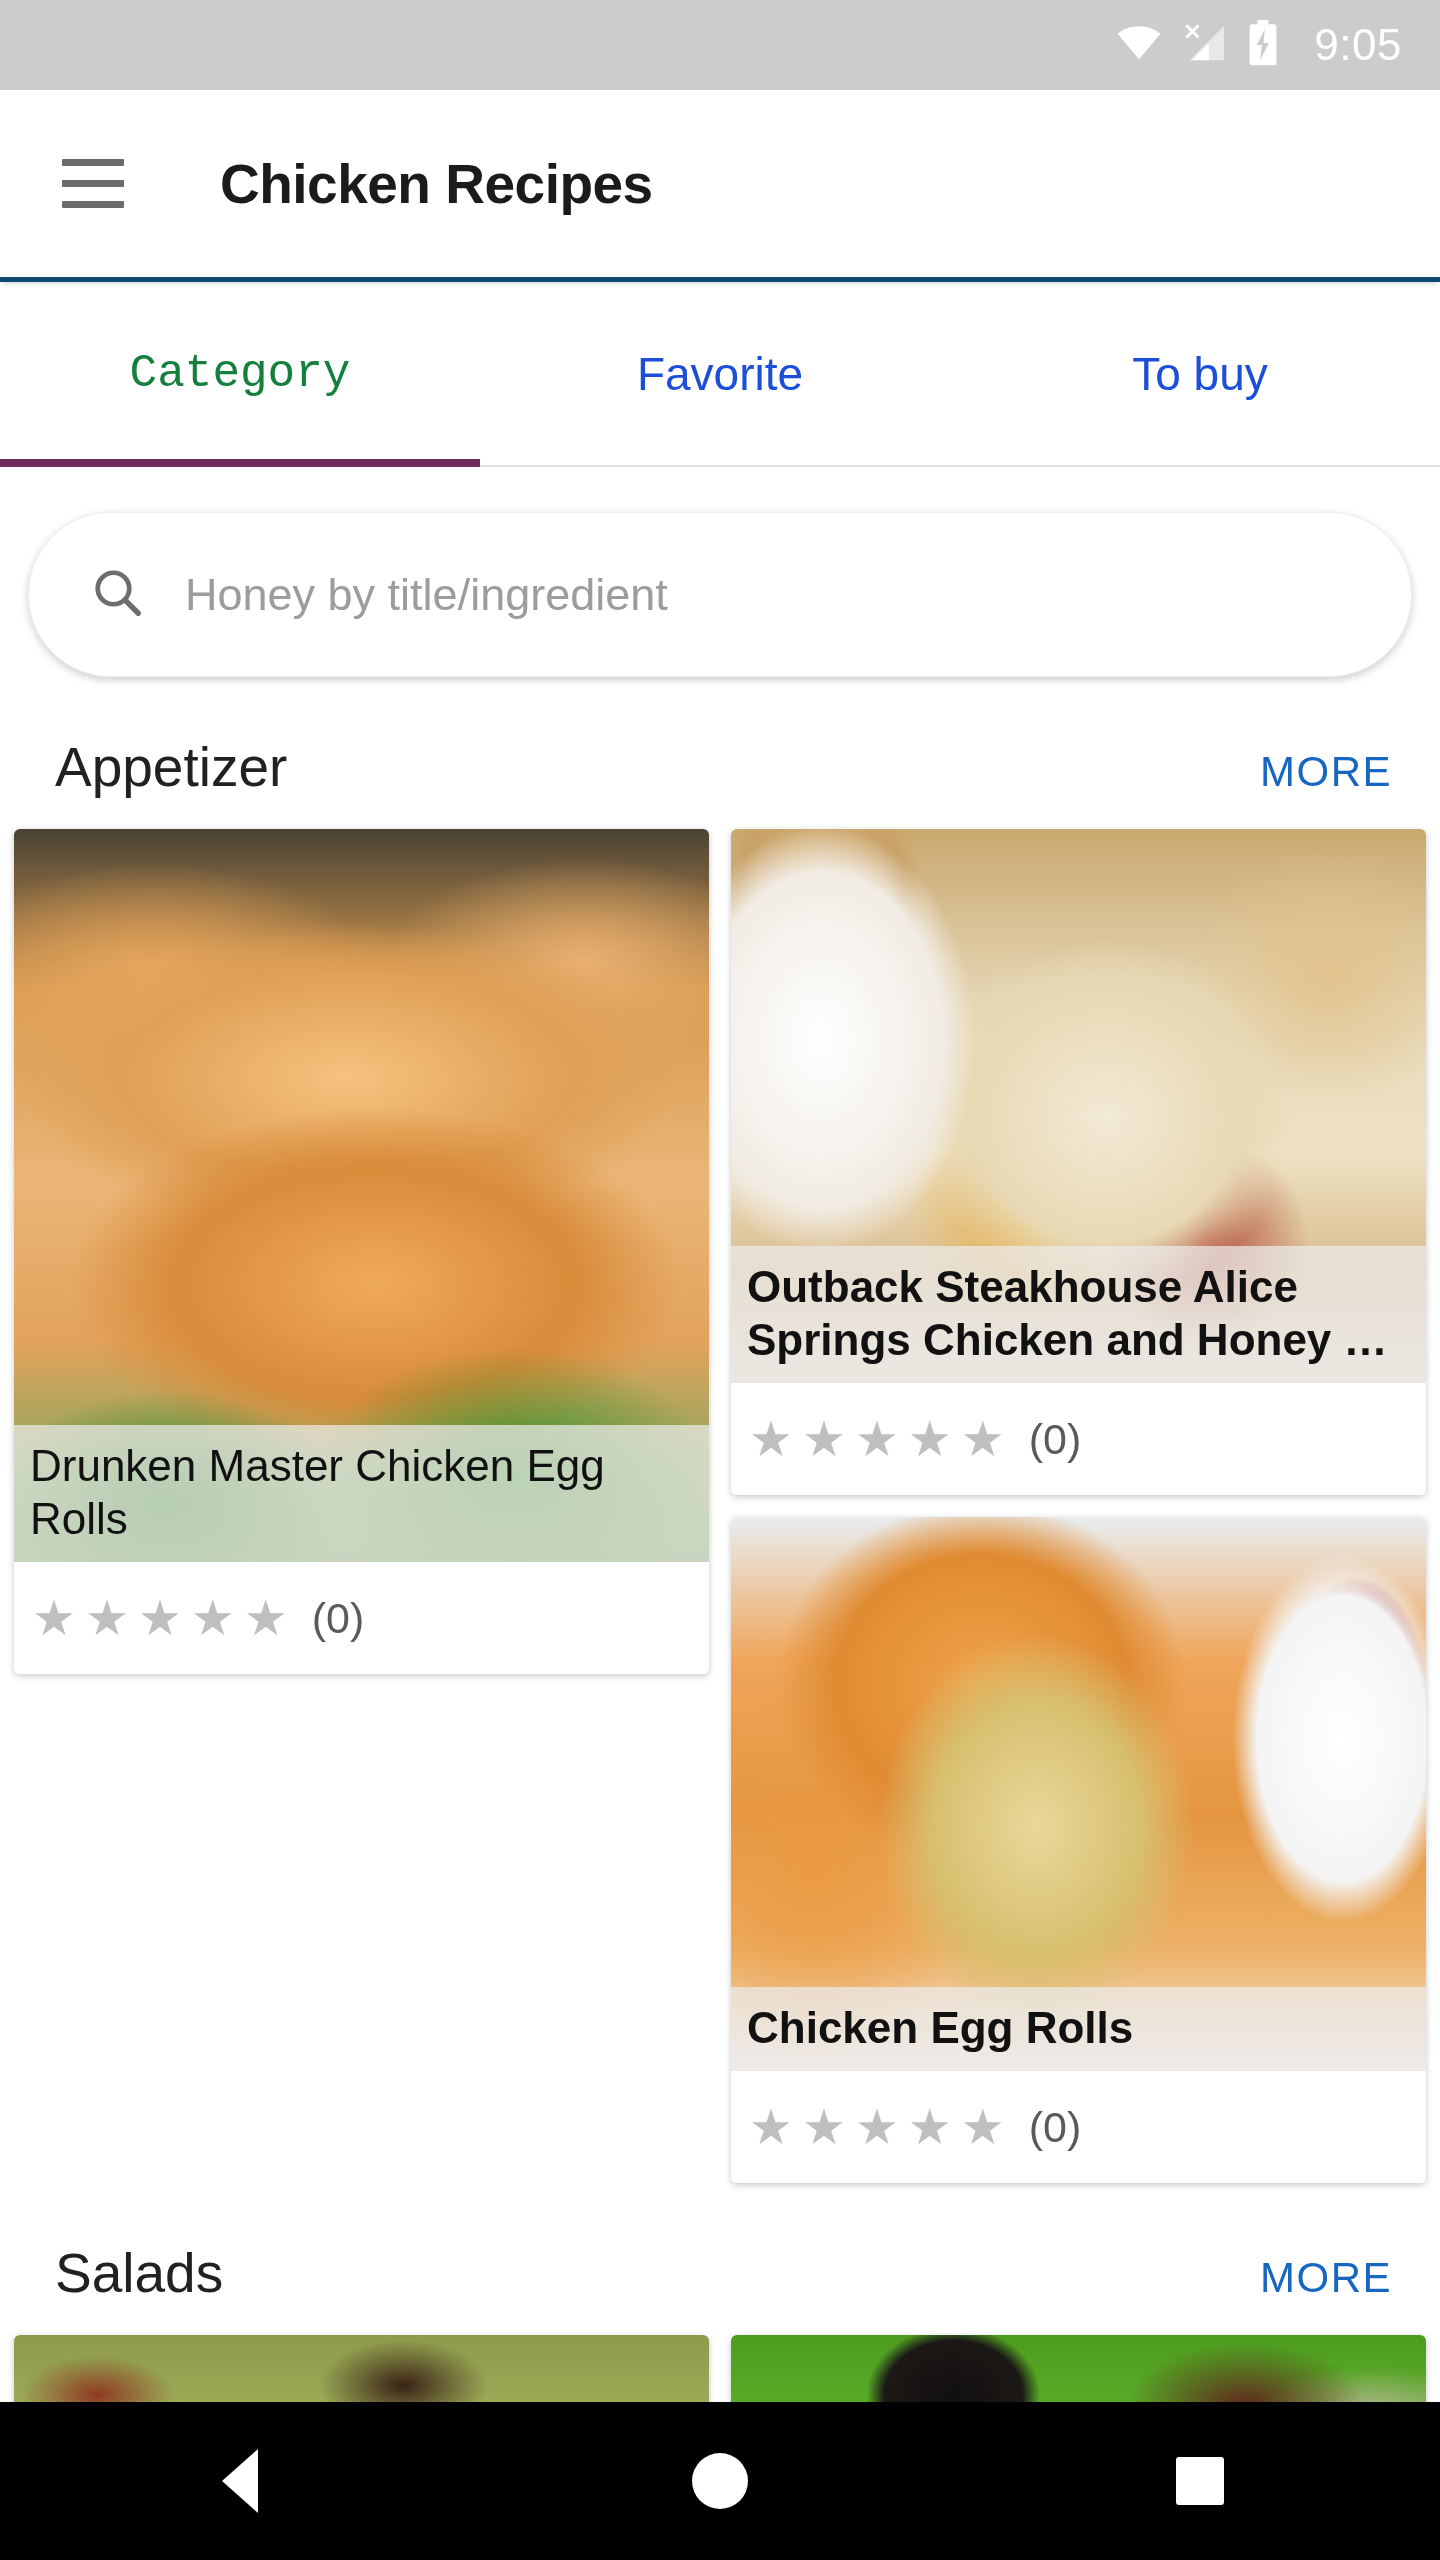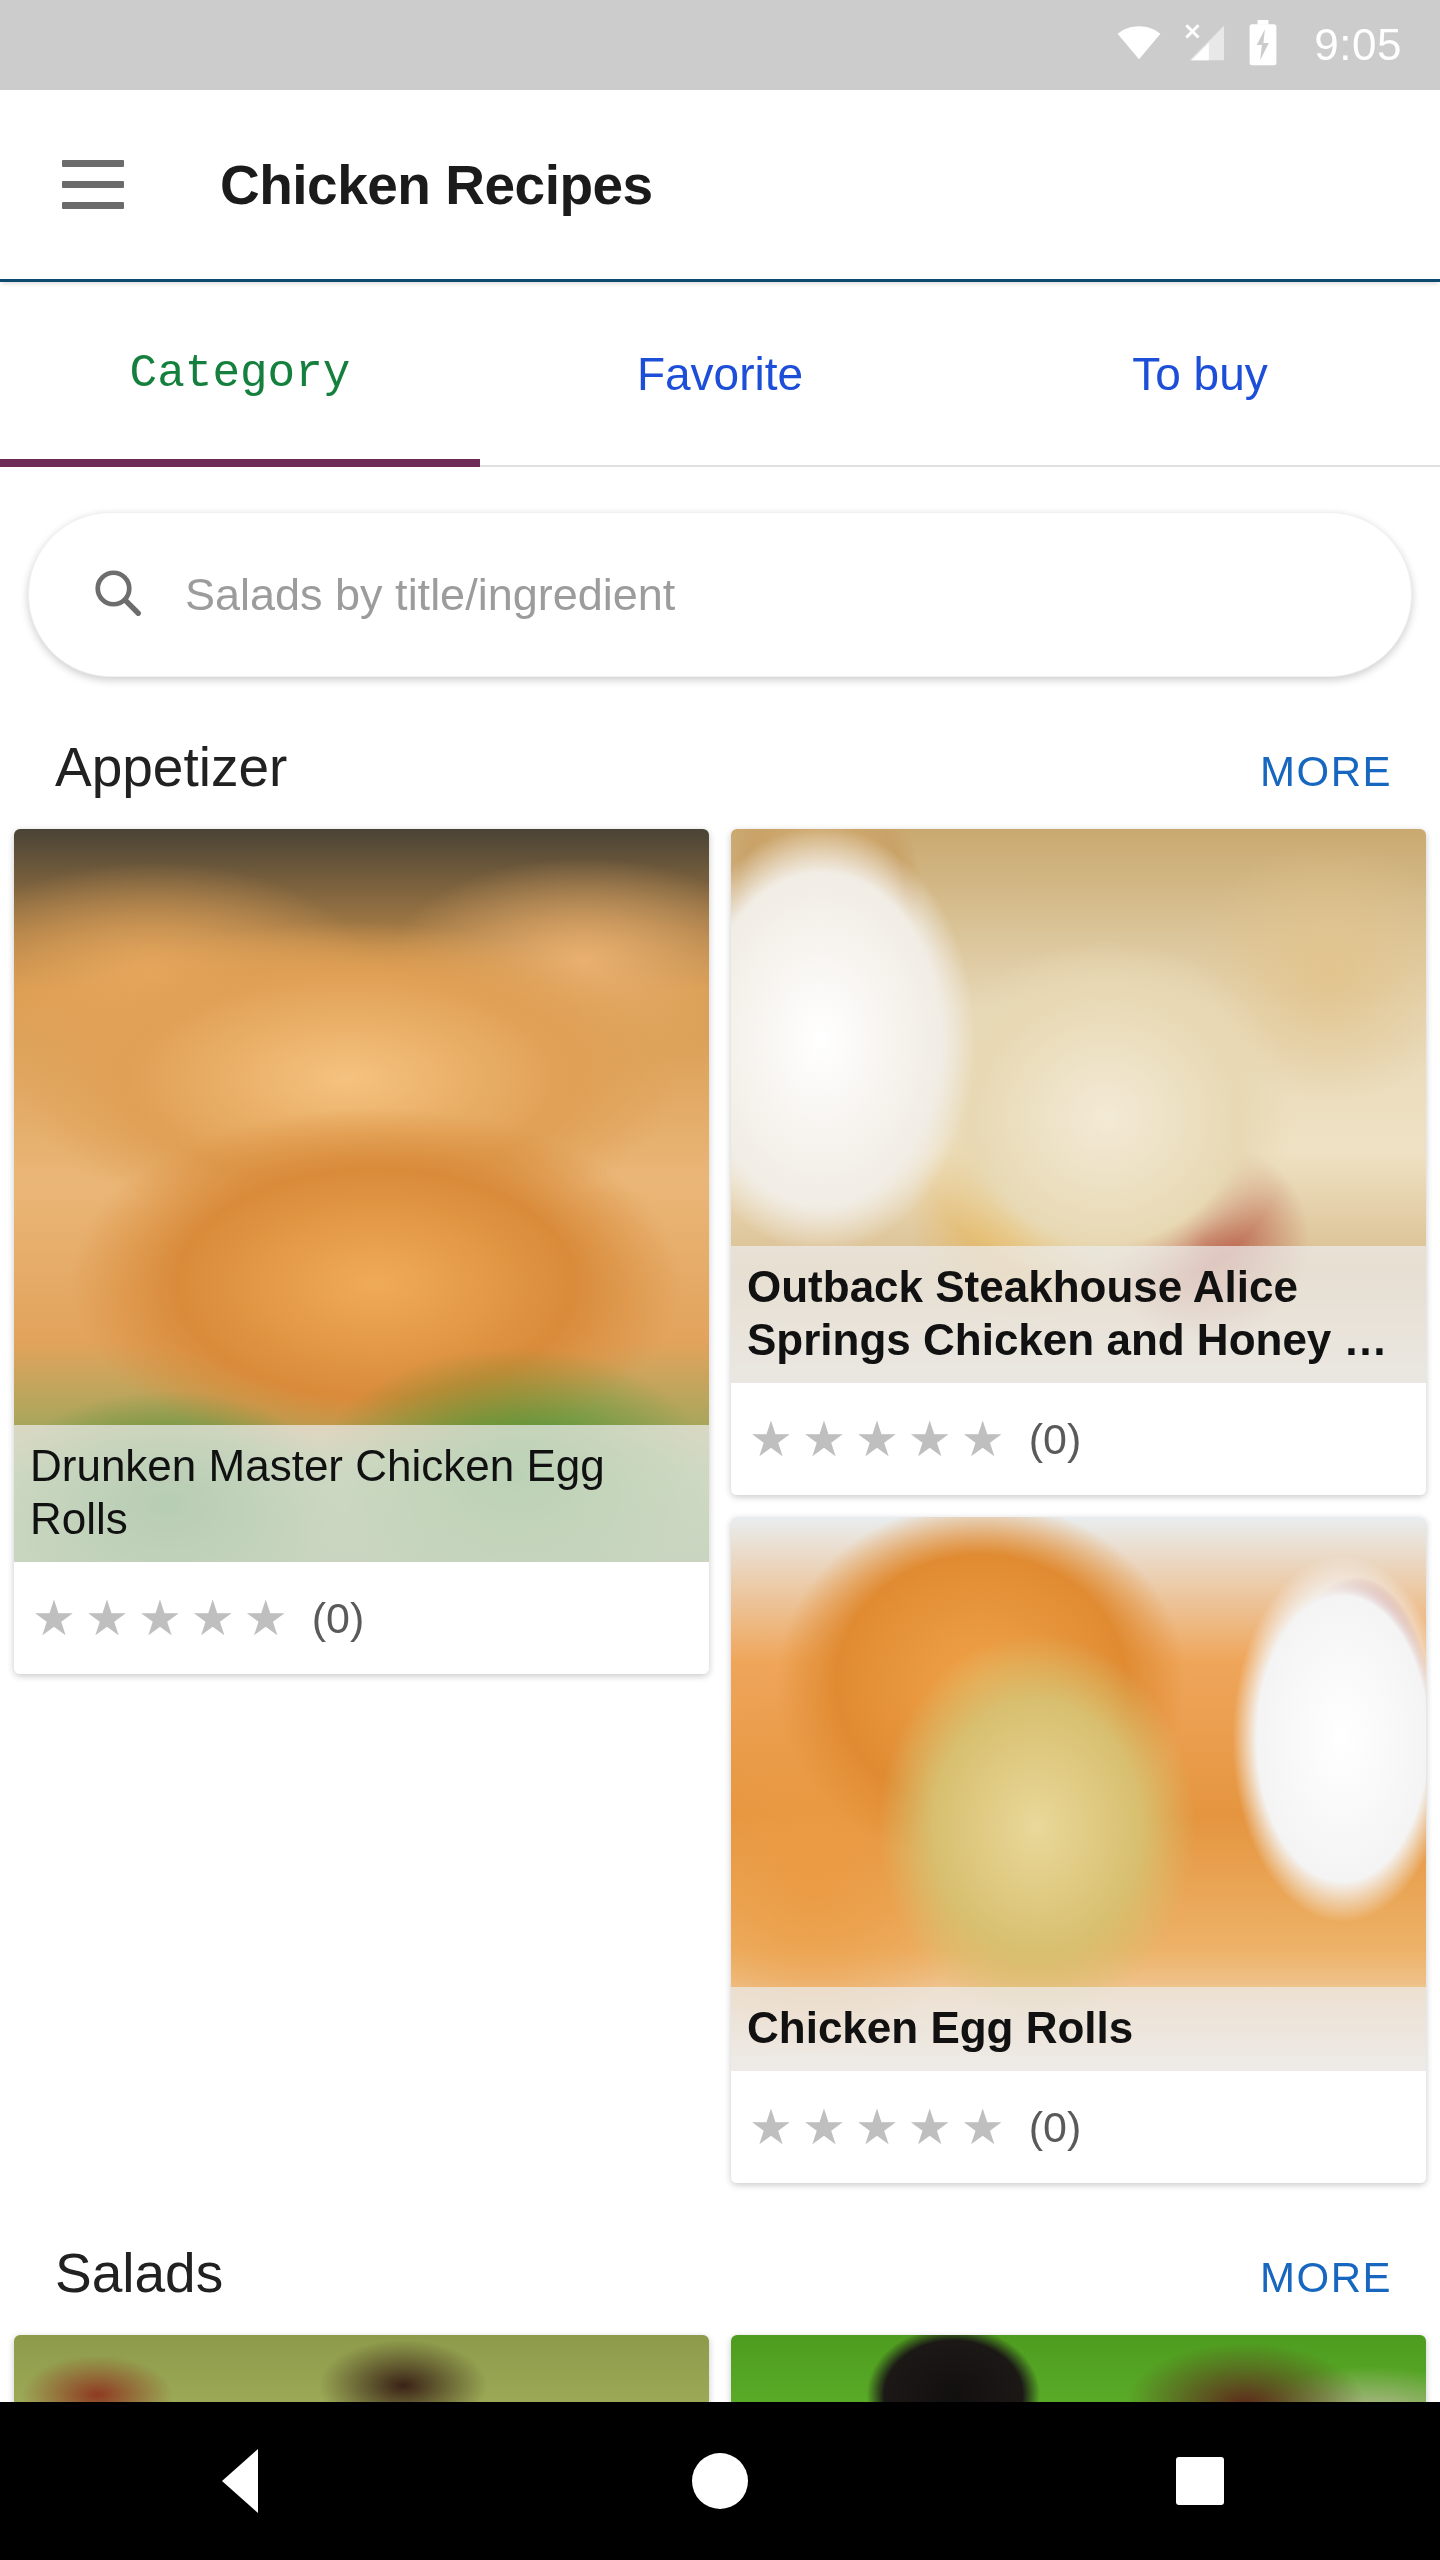--- a/index.html
+++ b/index.html
@@ -16,21 +16,21 @@
     display:flex; align-items:center; justify-content:flex-end;
     padding-right:38px; gap:22px;
   }
   .sb-icons{ display:flex; align-items:center; gap:20px; }
   .sb-time{ color:#ffffff; font-size:44px; font-weight:400; letter-spacing:0.5px; margin-left:14px; }
 
   
   .app-bar{
     height:192px; background:#ffffff;
     display:flex; align-items:center; padding-left:62px;
-    border-bottom:3px solid #0c4a6e;
+    border-bottom:5px solid #0c4a6e;
     box-shadow:0 3px 5px -2px rgba(0,0,0,.18);
     position:relative; z-index:5;
   }
   .hamburger{ width:62px; display:flex; flex-direction:column; gap:14px; cursor:pointer; }
   .hamburger span{ display:block; height:7px; background:#6b6b6b; border-radius:1px; }
   .app-title{
     margin-left:96px; font-size:55px; font-weight:bold; color:#1b1b1b; letter-spacing:-0.5px;
   }
 
   
@@ -205,21 +205,21 @@
 </div>
 
 <div class="search-wrap">
   <div class="search-box">
     <span>
       <svg width="54" height="54" viewBox="0 0 24 24">
         <circle cx="10" cy="10" r="7" fill="none" stroke="#6d6d6d" stroke-width="2.1"></circle>
         <line x1="15.2" y1="15.2" x2="21" y2="21" stroke="#6d6d6d" stroke-width="2.4" stroke-linecap="round"></line>
       </svg>
     </span>
-    <span class="search-placeholder">Salads by title/ingredient</span>
+    <span class="search-placeholder">Honey by title/ingredient</span>
   </div>
 </div>
 
 <div class="scroll-area">
 
   <div class="section-head">
     <div class="section-title">Appetizer</div>
     <div class="section-more">MORE</div>
   </div>
 

